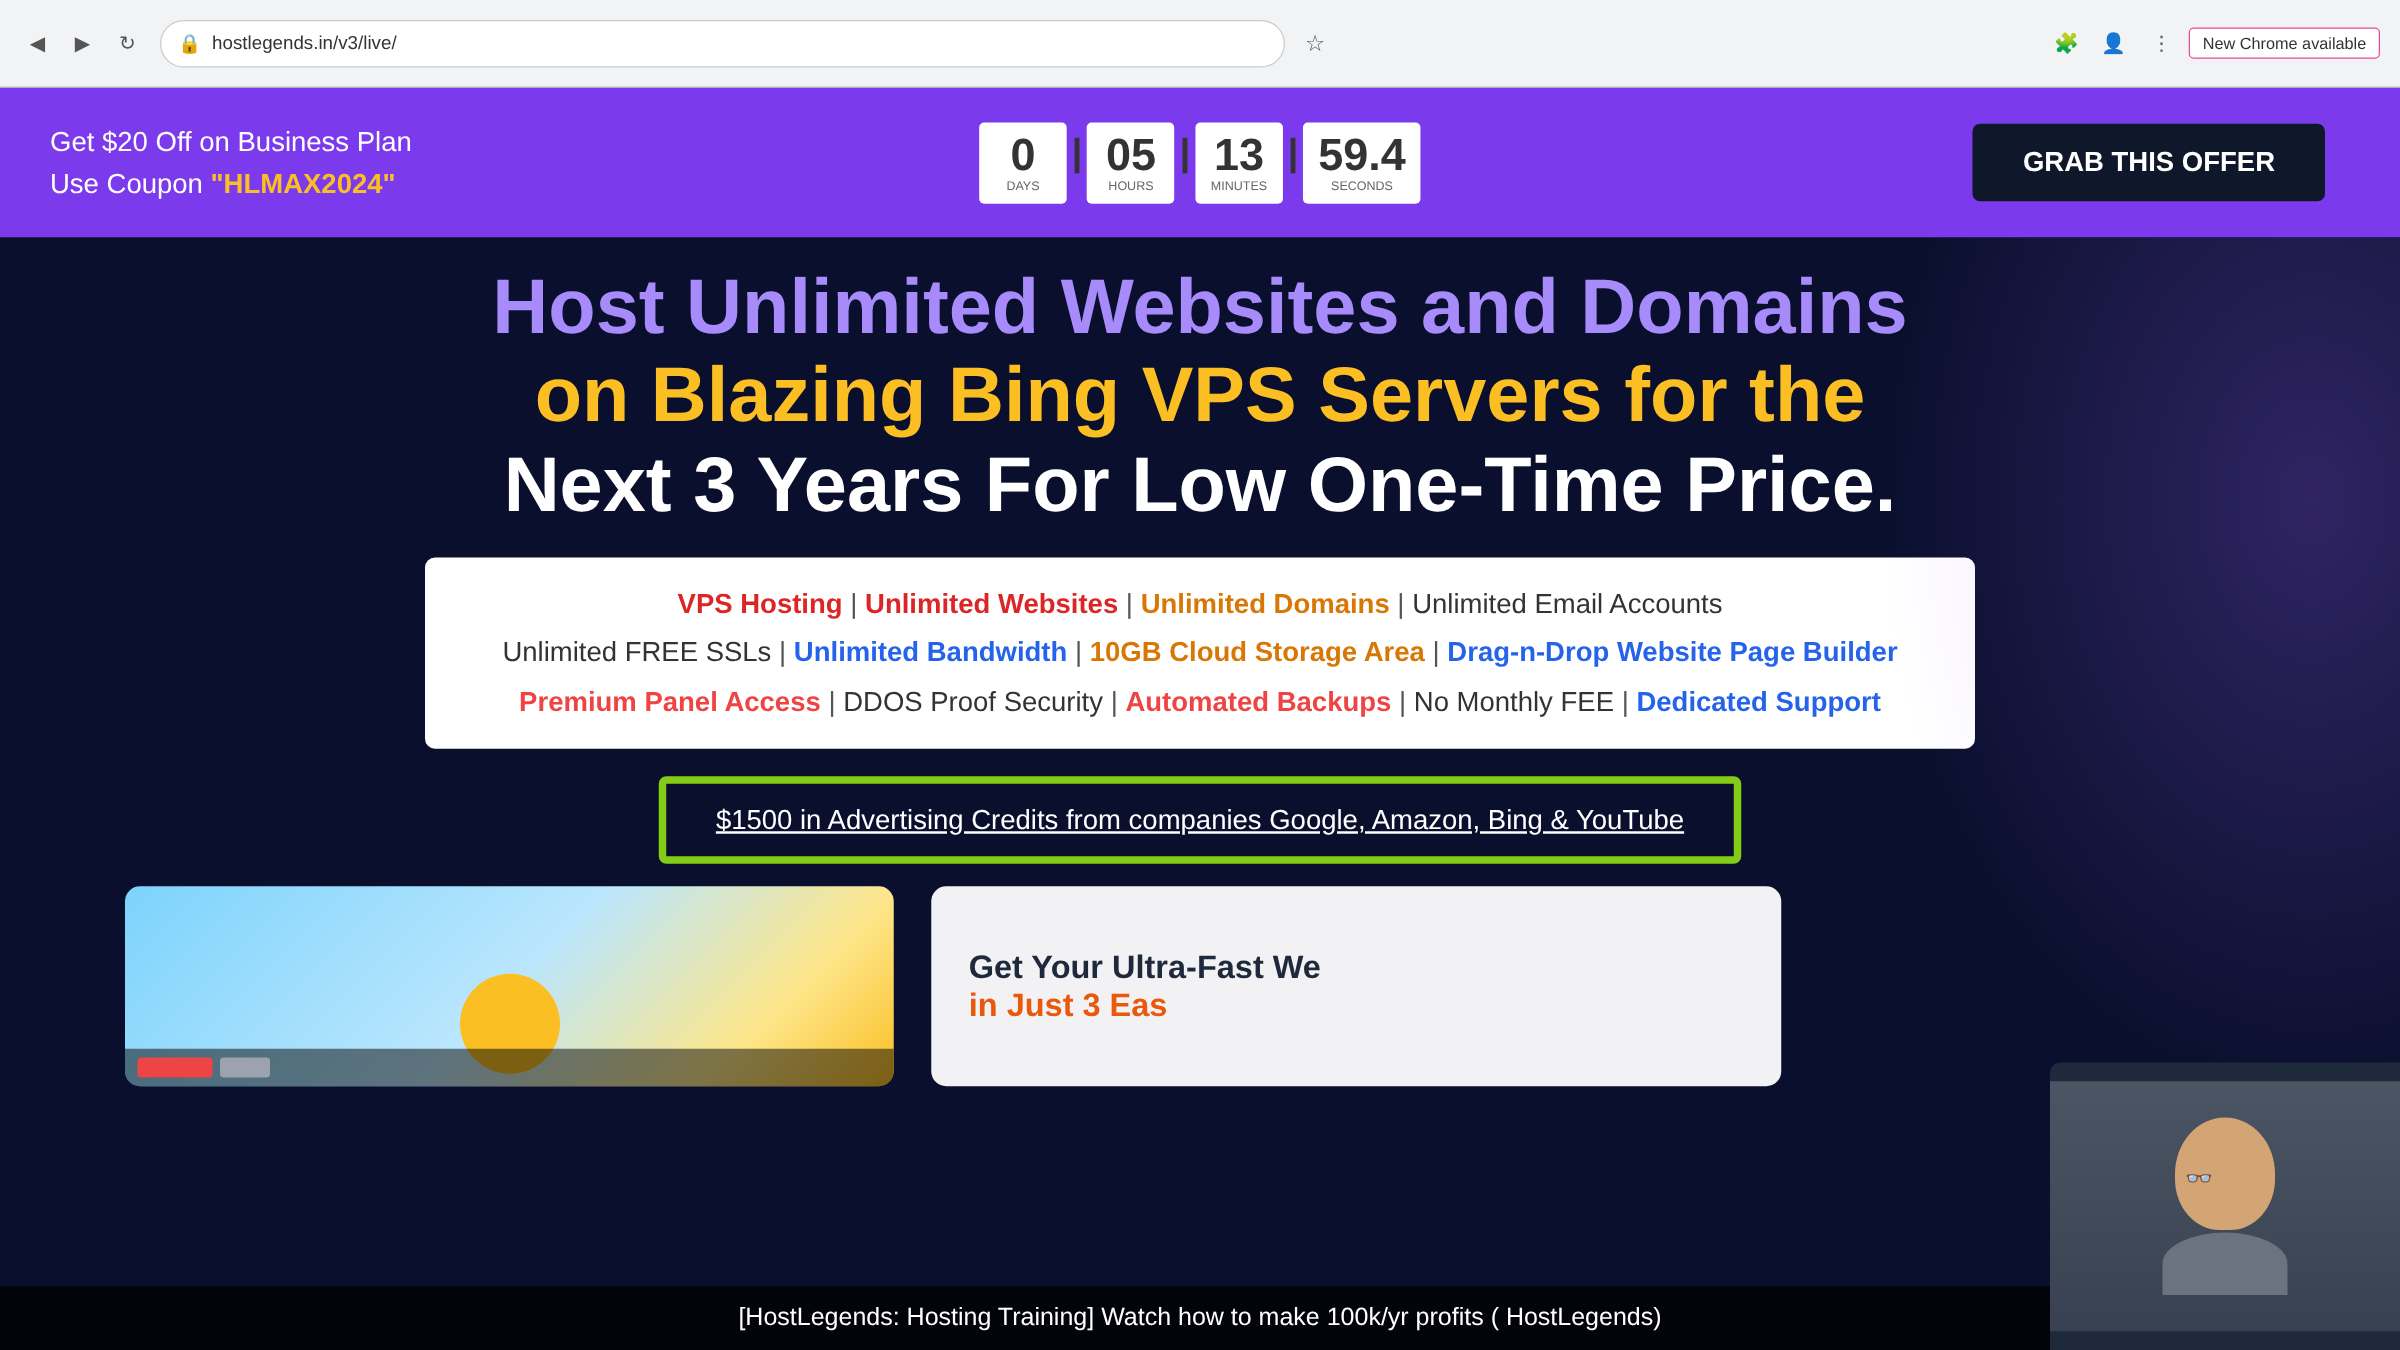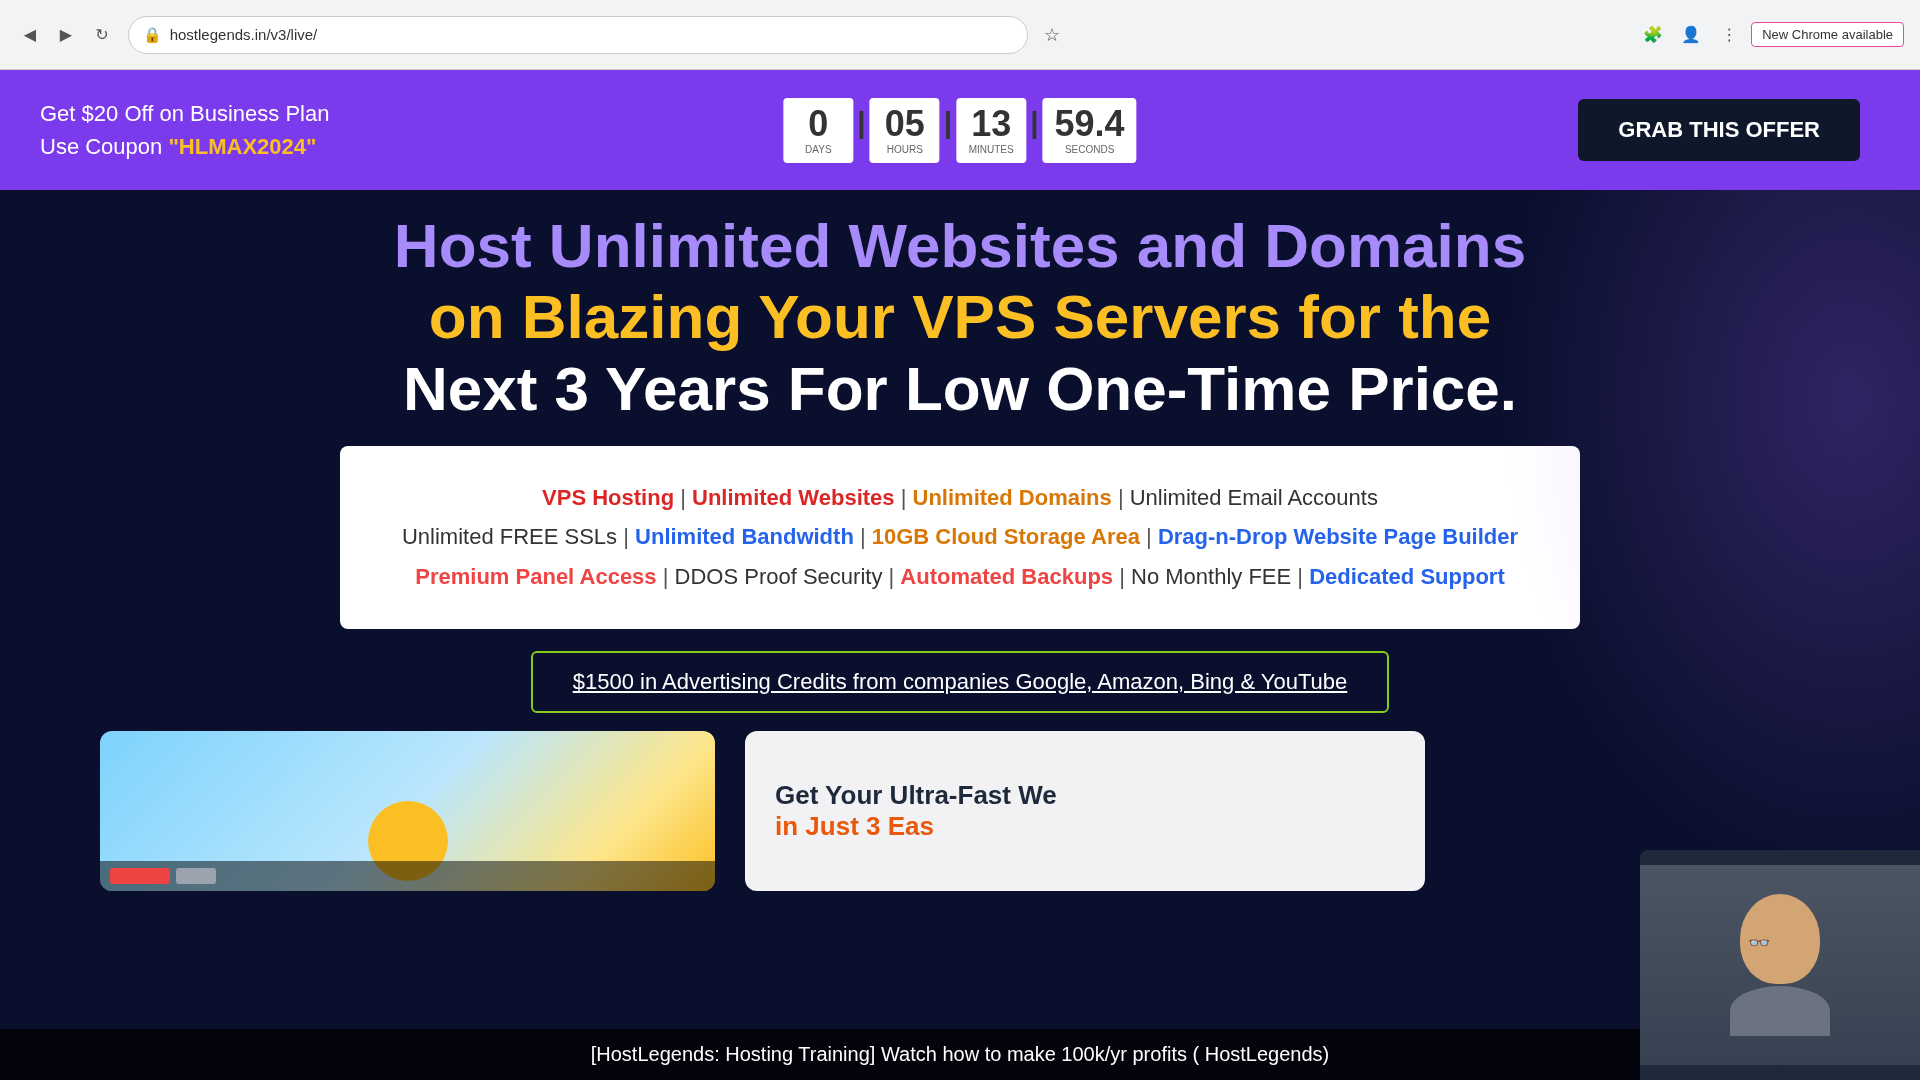--- a/index.html
+++ b/index.html
@@ -203,37 +203,37 @@
       font-size: 62px;
       font-weight: bold;
       color: #fff;
       line-height: 1.15;
     }
 
     
     .features-box {
       background: #fff;
       border-radius: 8px;
-      padding: 32px 40px;
+      padding: 17px 40px;
       margin: 22px 80px 0;
       text-align: center;
       width: 1240px;
       font-size: 22px;
       line-height: 1.8;
     }
     .feat-red { color: #dc2626; font-weight: bold; }
     .feat-yellow { color: #d97706; font-weight: bold; }
     .feat-green { color: #ef4444; font-weight: bold; }
     .feat-blue { color: #2563eb; font-weight: bold; }
     .feat-default { color: #333; }
     .sep { color: #555; }
 
     
     .ad-credits-box {
-      border: 2px solid #84cc16;
+      border: 6px solid #84cc16;
       border-radius: 6px;
       padding: 16px 40px;
       margin-top: 22px;
       width: auto;
       max-width: 900px;
       text-align: center;
     }
     .ad-credits-text {
       color: #fff;
       font-size: 22px;
@@ -417,21 +417,21 @@
   </div>
 
   <button class="grab-btn">GRAB THIS OFFER</button>
 </div>
 
 <div class="main-content">
   <div class="orb"></div>
 
   <div class="headline">
     <div class="headline-line1">Host Unlimited Websites and Domains</div>
-    <div class="headline-line2">on Blazing Your VPS Servers for the</div>
+    <div class="headline-line2">on Blazing Bing VPS Servers for the</div>
     <div class="headline-line3">Next 3 Years For Low One-Time Price.</div>
   </div>
 
   <div class="features-box">
     <div>
       <span class="feat-red">VPS Hosting</span>
       <span class="sep"> | </span>
       <span class="feat-red">Unlimited Websites</span>
       <span class="sep"> | </span>
       <span class="feat-yellow">Unlimited Domains</span>

